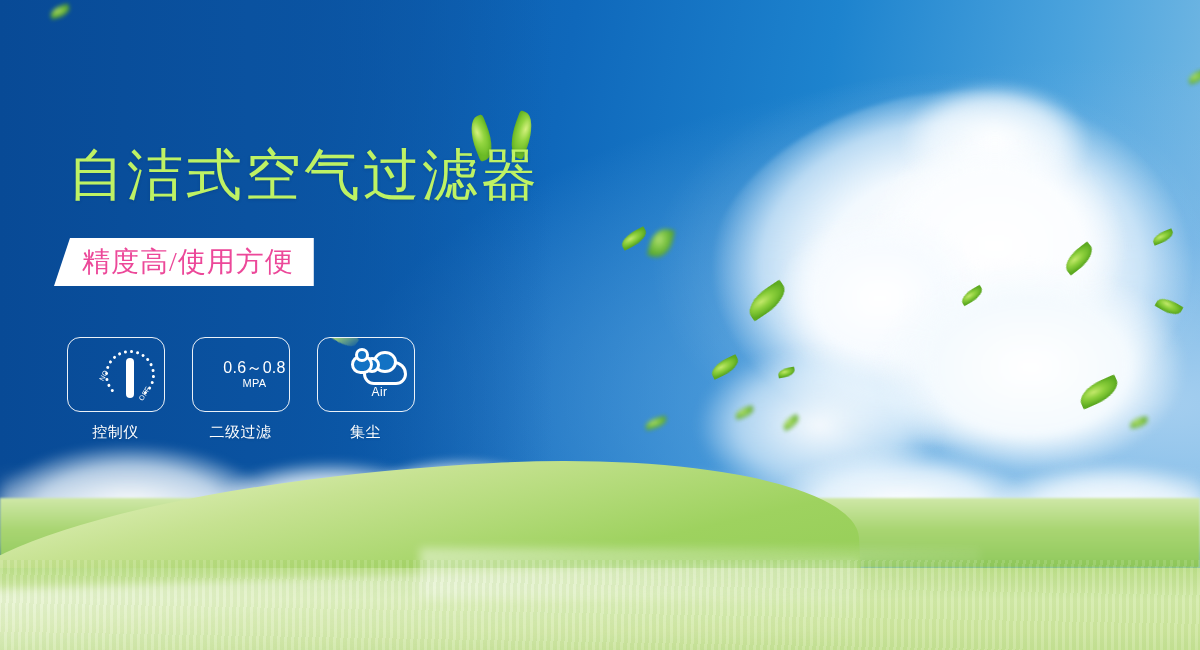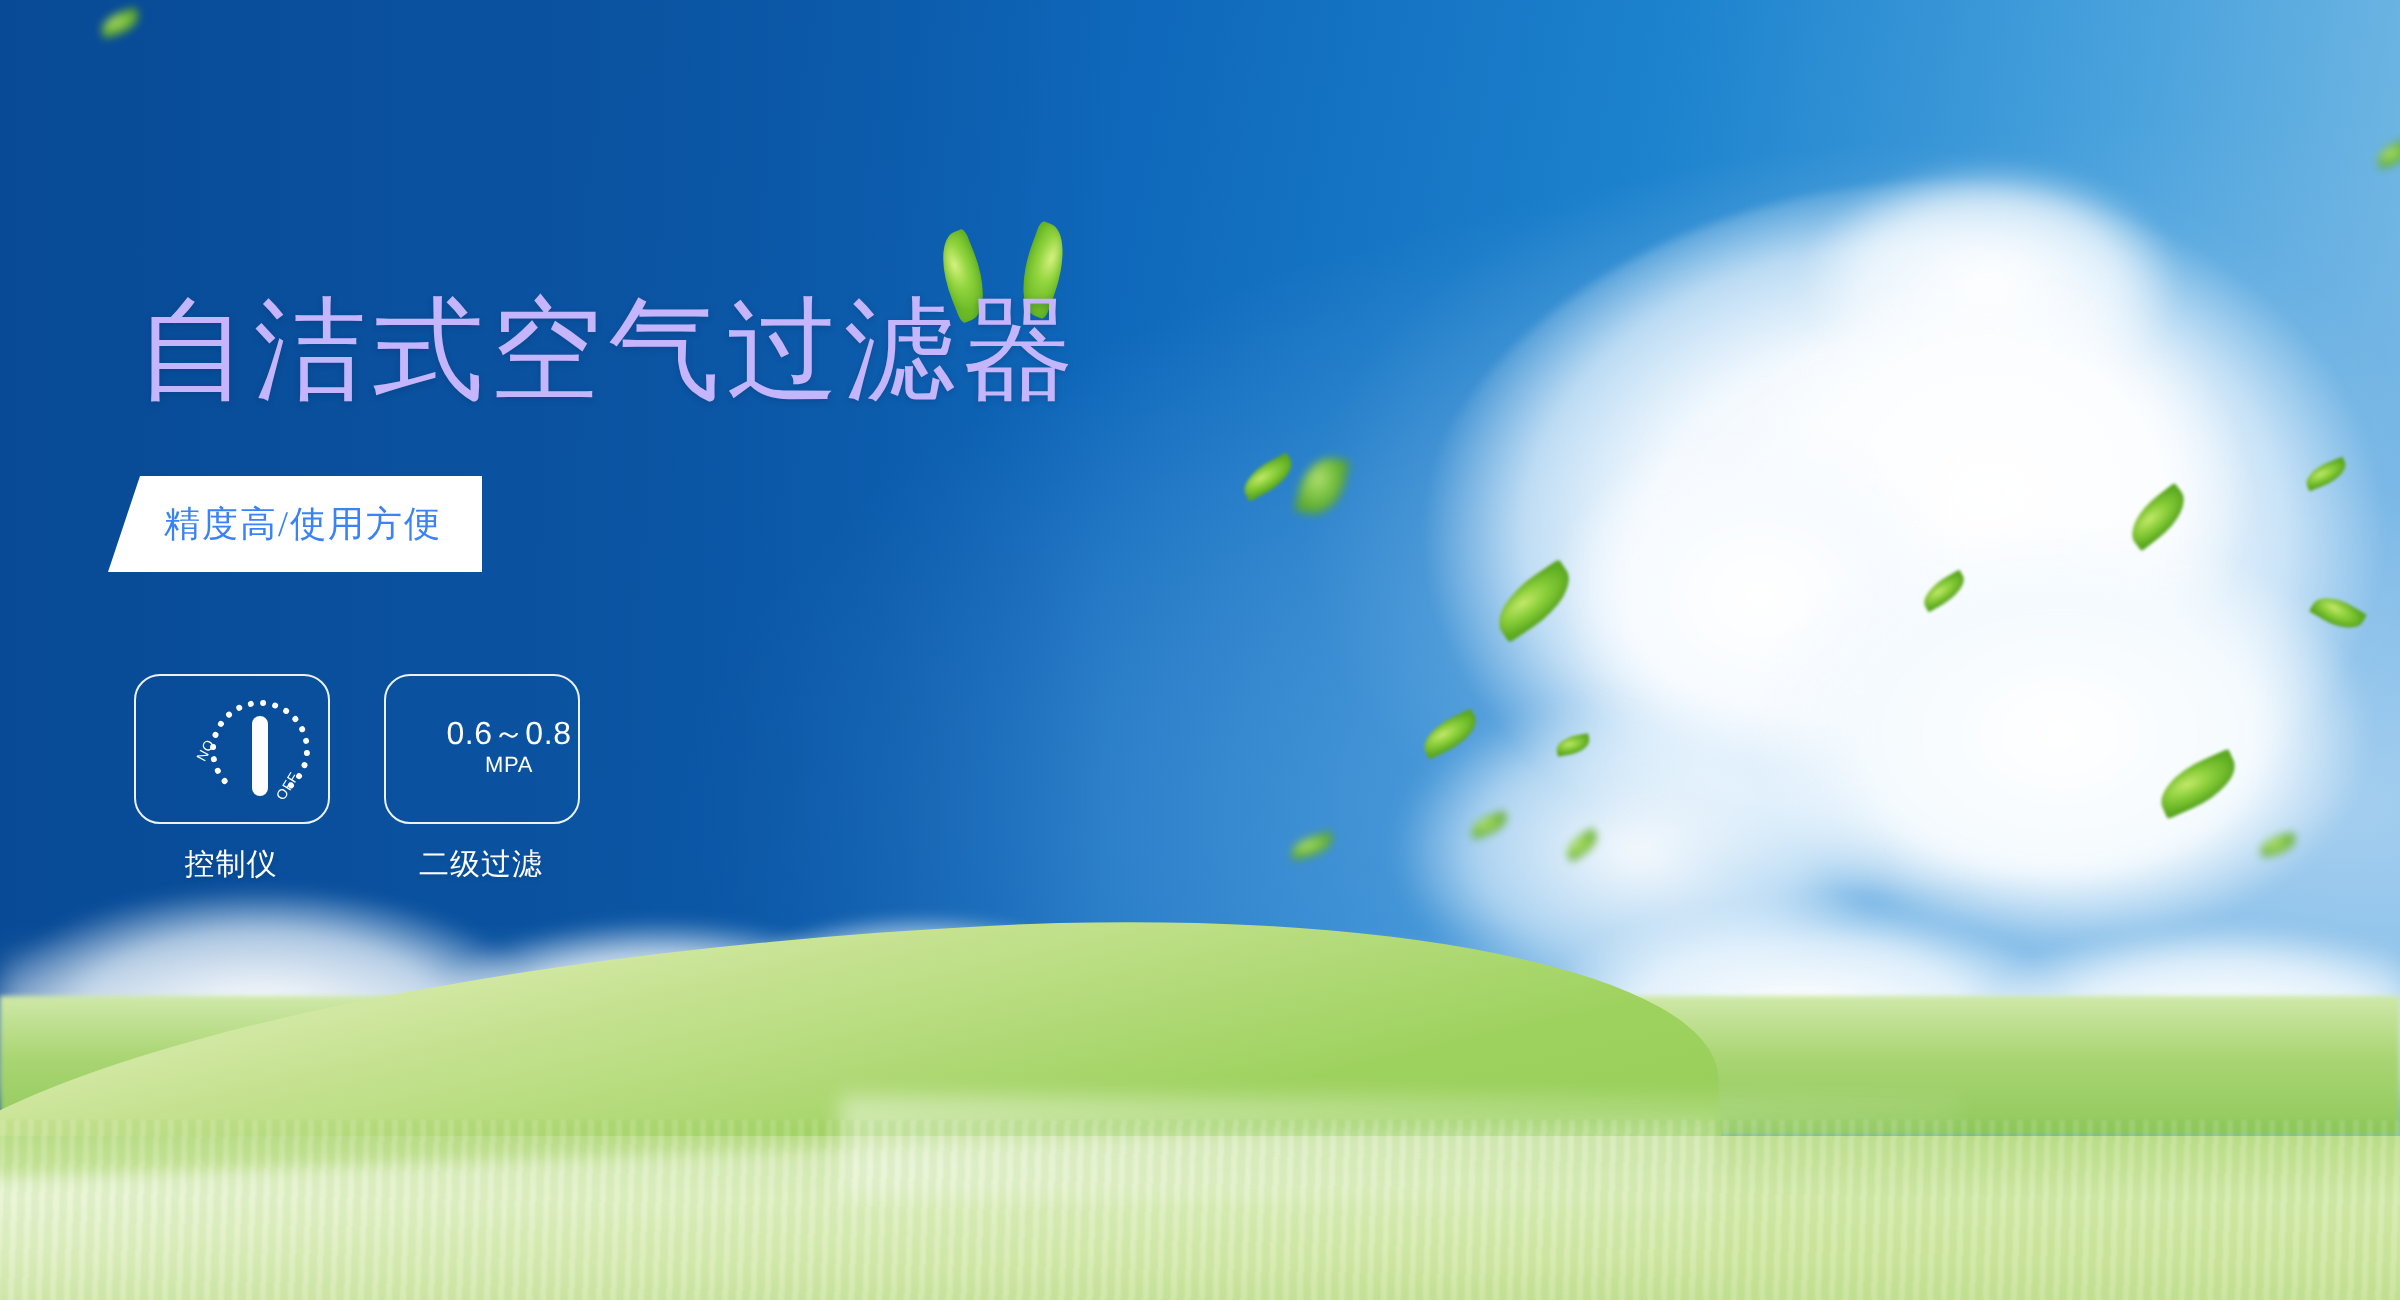--- a/index.html
+++ b/index.html
@@ -116,36 +116,36 @@
     border-radius:72% 10% 72% 10%; transform:rotate(-22deg);
     background:radial-gradient(60% 55% at 40% 35%, #d4f07e 0%, #92d53f 50%, #6bbb26 100%); }
   .sprout-r { left:512px; top:112px; width:19px; height:46px;
     border-radius:10% 72% 10% 72%; transform:rotate(20deg);
     background:radial-gradient(60% 55% at 60% 35%, #d4f07e 0%, #92d53f 50%, #6bbb26 100%); }
 
   
   .headline {
     position:absolute; left:68px; top:145px;
     font-size:56px; line-height:1.08; letter-spacing:3px;
-    color:#c4b5fd; font-weight:400; white-space:nowrap;
+    color:#bef264; font-weight:400; white-space:nowrap;
     text-shadow:0 1px 3px rgba(0,40,90,.25);
   }
 
   
   .subbar { position:absolute; left:68px; top:238px; height:48px; display:flex; }
   .sub-left {
     background:#0c3a84;
     color:#fff; font-size:22px; letter-spacing:1px;
     display:flex; align-items:center;
     padding:0 20px 0 18px;
     position:relative; z-index:2;
   }
   .sub-right {
     background:#ffffff;
-    color:#3b82f6; font-size:18px; letter-spacing:1px;
+    color:#ec4899; font-size:28px; letter-spacing:1px;
     display:flex; align-items:center;
     padding:0 20px 0 28px;
     margin-left:-14px;
     clip-path:polygon(16px 0, 100% 0, 100% 100%, 0 100%);
     position:relative; z-index:1;font-family:Liberation Serif, serif;
   }
 
   
   .features { position:absolute; left:78px; top:337px; display:flex; gap:50px; }
   .feature { width:75px; display:flex; flex-direction:column; align-items:center; }
@@ -330,15 +330,29 @@
         <div class="ftext">
           <div>0.6～0.8</div>
           <div class="l2">MPA</div>
         </div>
       </div>
       <div class="flabel">二级过滤</div>
     </div>
 
 
 
+    <div class="feature">
+      <div class="fbox">
+        <div class="leaf-streak"></div>
+        <div class="cloudicon">
+          <div class="big"></div>
+          <div class="bump"></div>
+          <div class="bump2"></div>
+          <div class="small"></div>
+          <div class="smallb"></div>
+          <div class="airtxt">Air</div>
+        </div>
+      </div>
+      <div class="flabel">集尘</div>
+    </div>
 
   </div>
 </div>
 
 </body></html>

